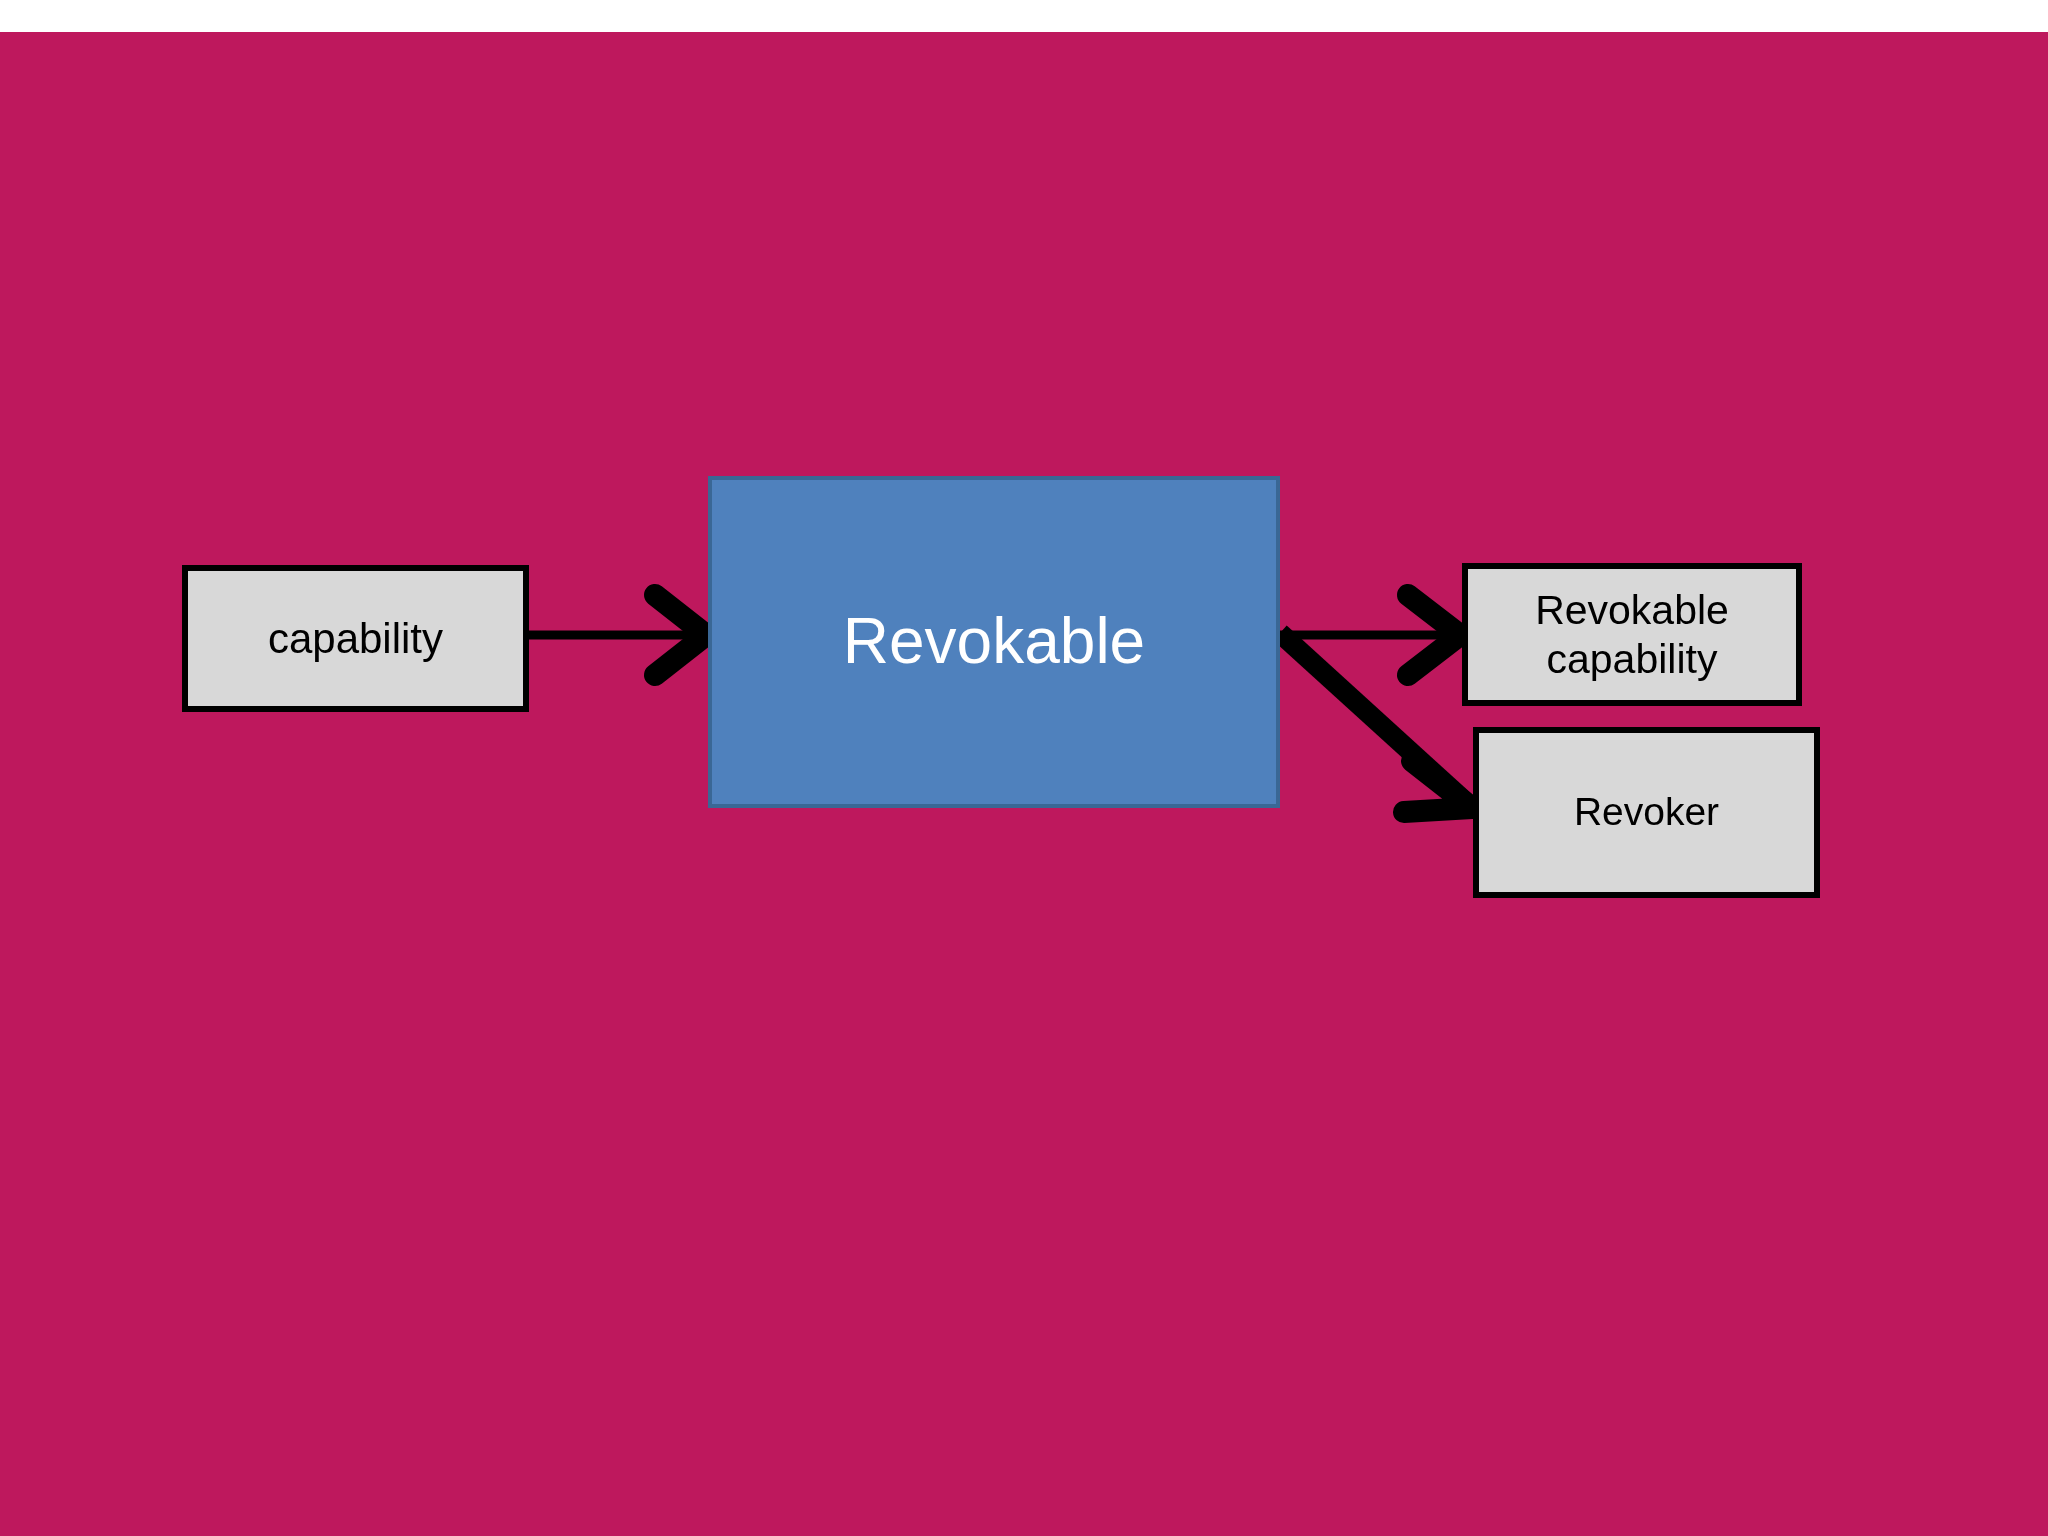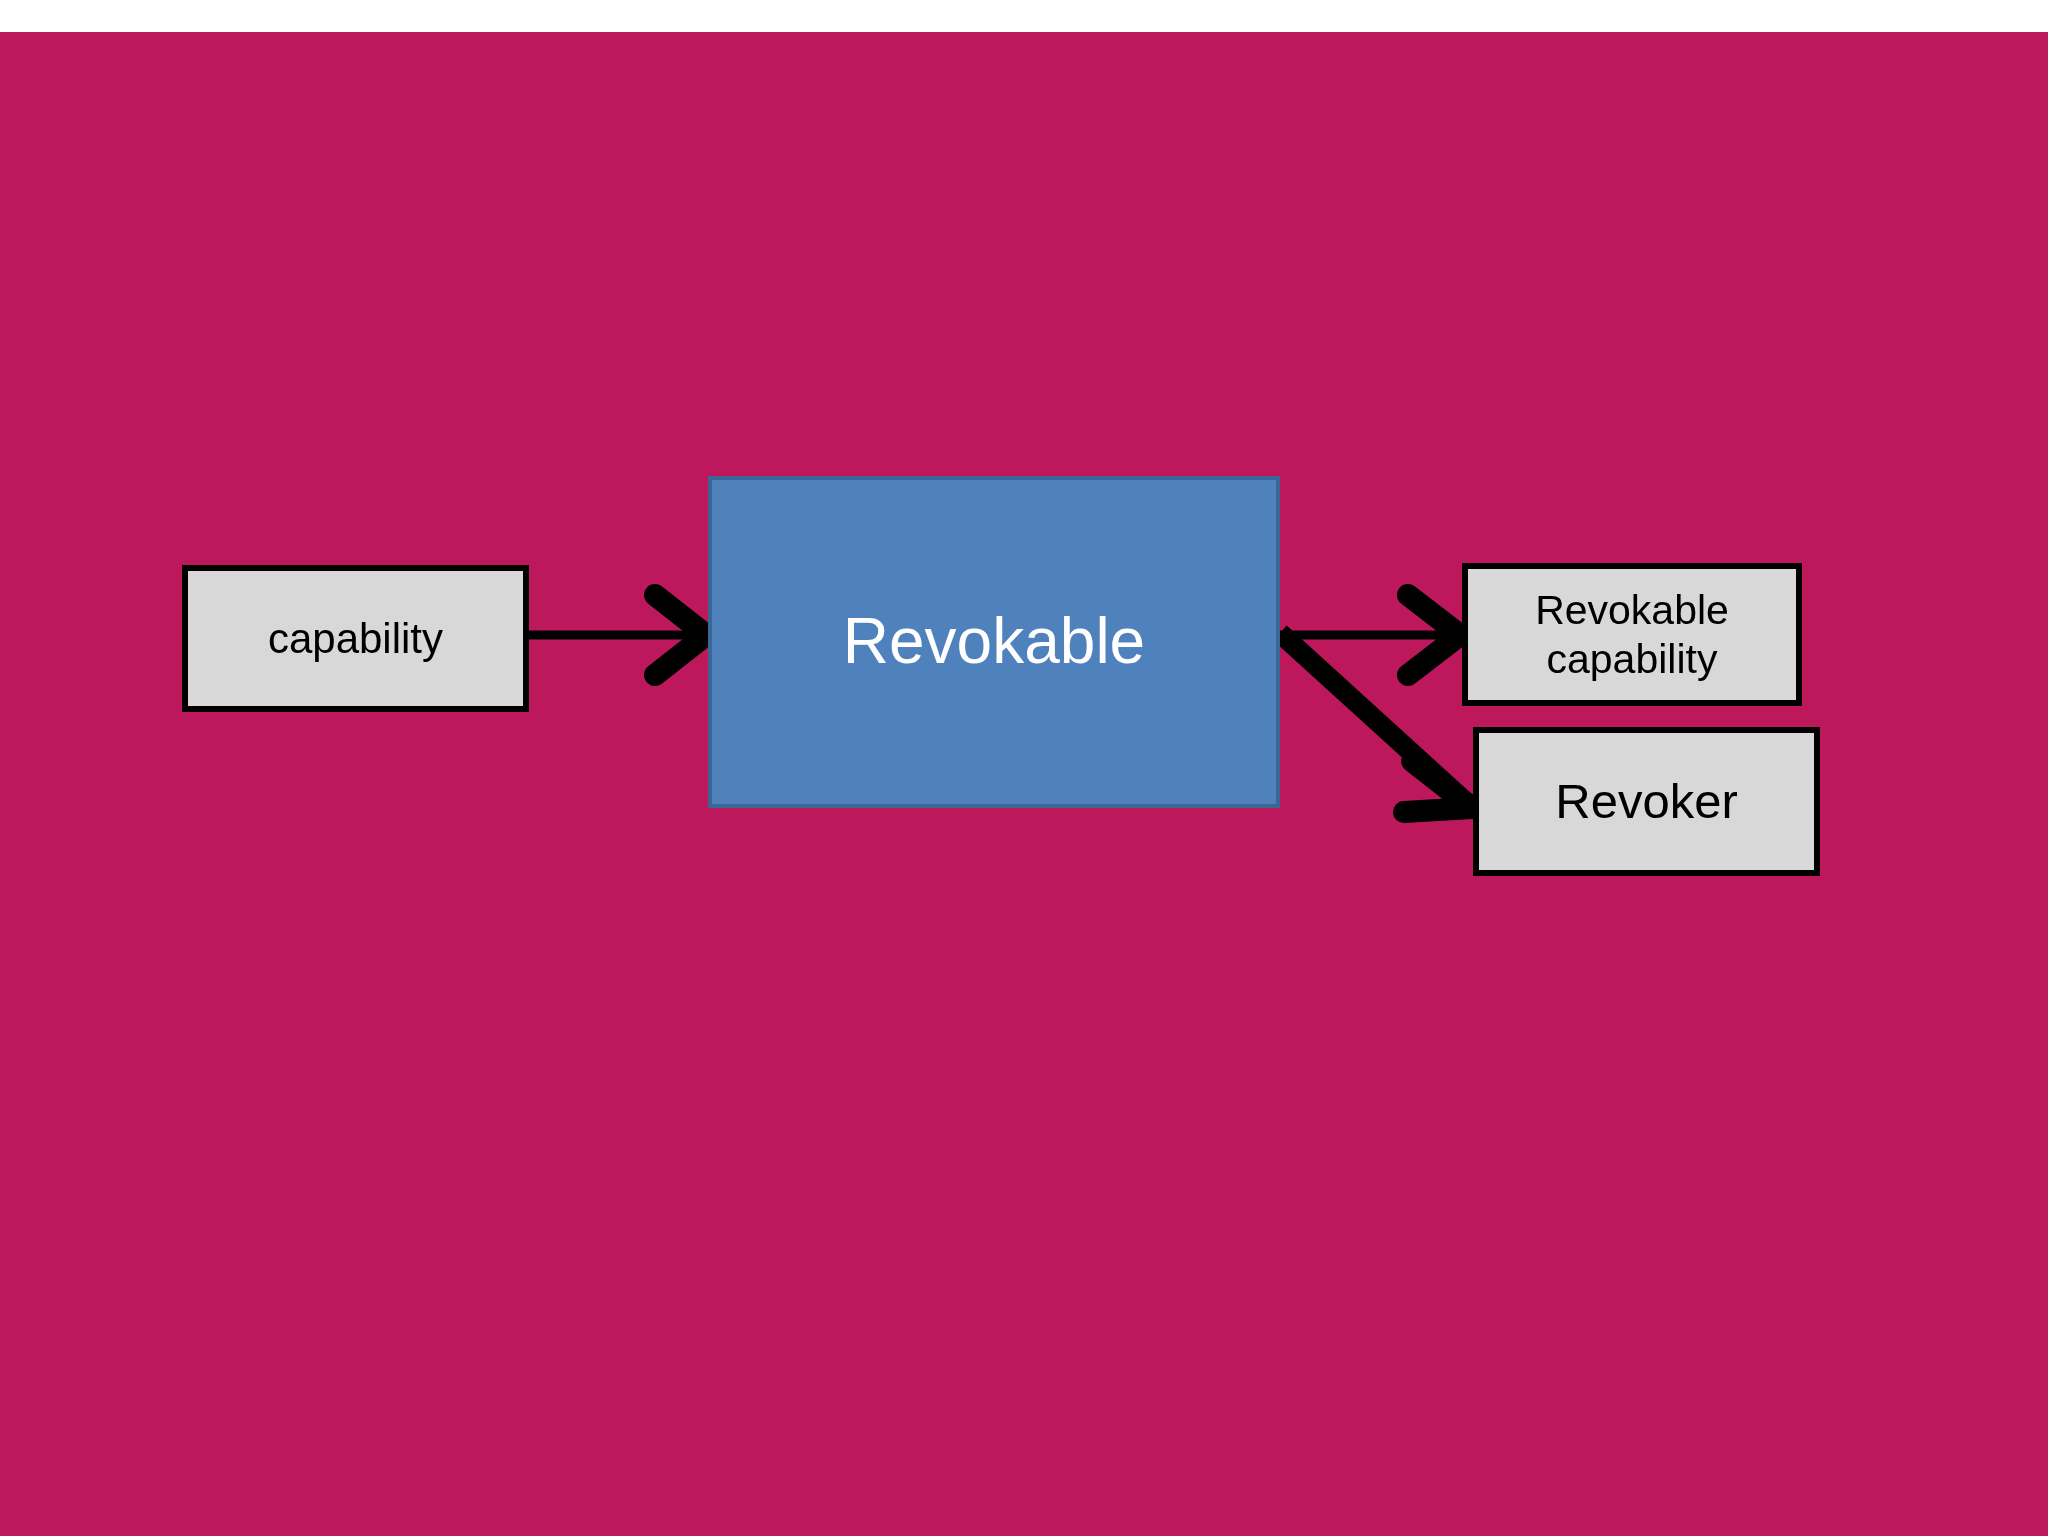--- a/index.html
+++ b/index.html
@@ -57,22 +57,22 @@
     left: 1462px;
     top: 531px;
     width: 340px;
     height: 143px;
     font-size: 41px;
   }
   #node-revoker {
     left: 1473px;
     top: 695px;
     width: 347px;
-    height: 149px;
-    font-size: 49px;
+    height: 171px;
+    font-size: 39px;
   }
   .node-label {
     display: block;
     padding: 0 6px;
   }
   
   #arrow-layer {
     position: absolute;
     left: 0;
     top: 0;

